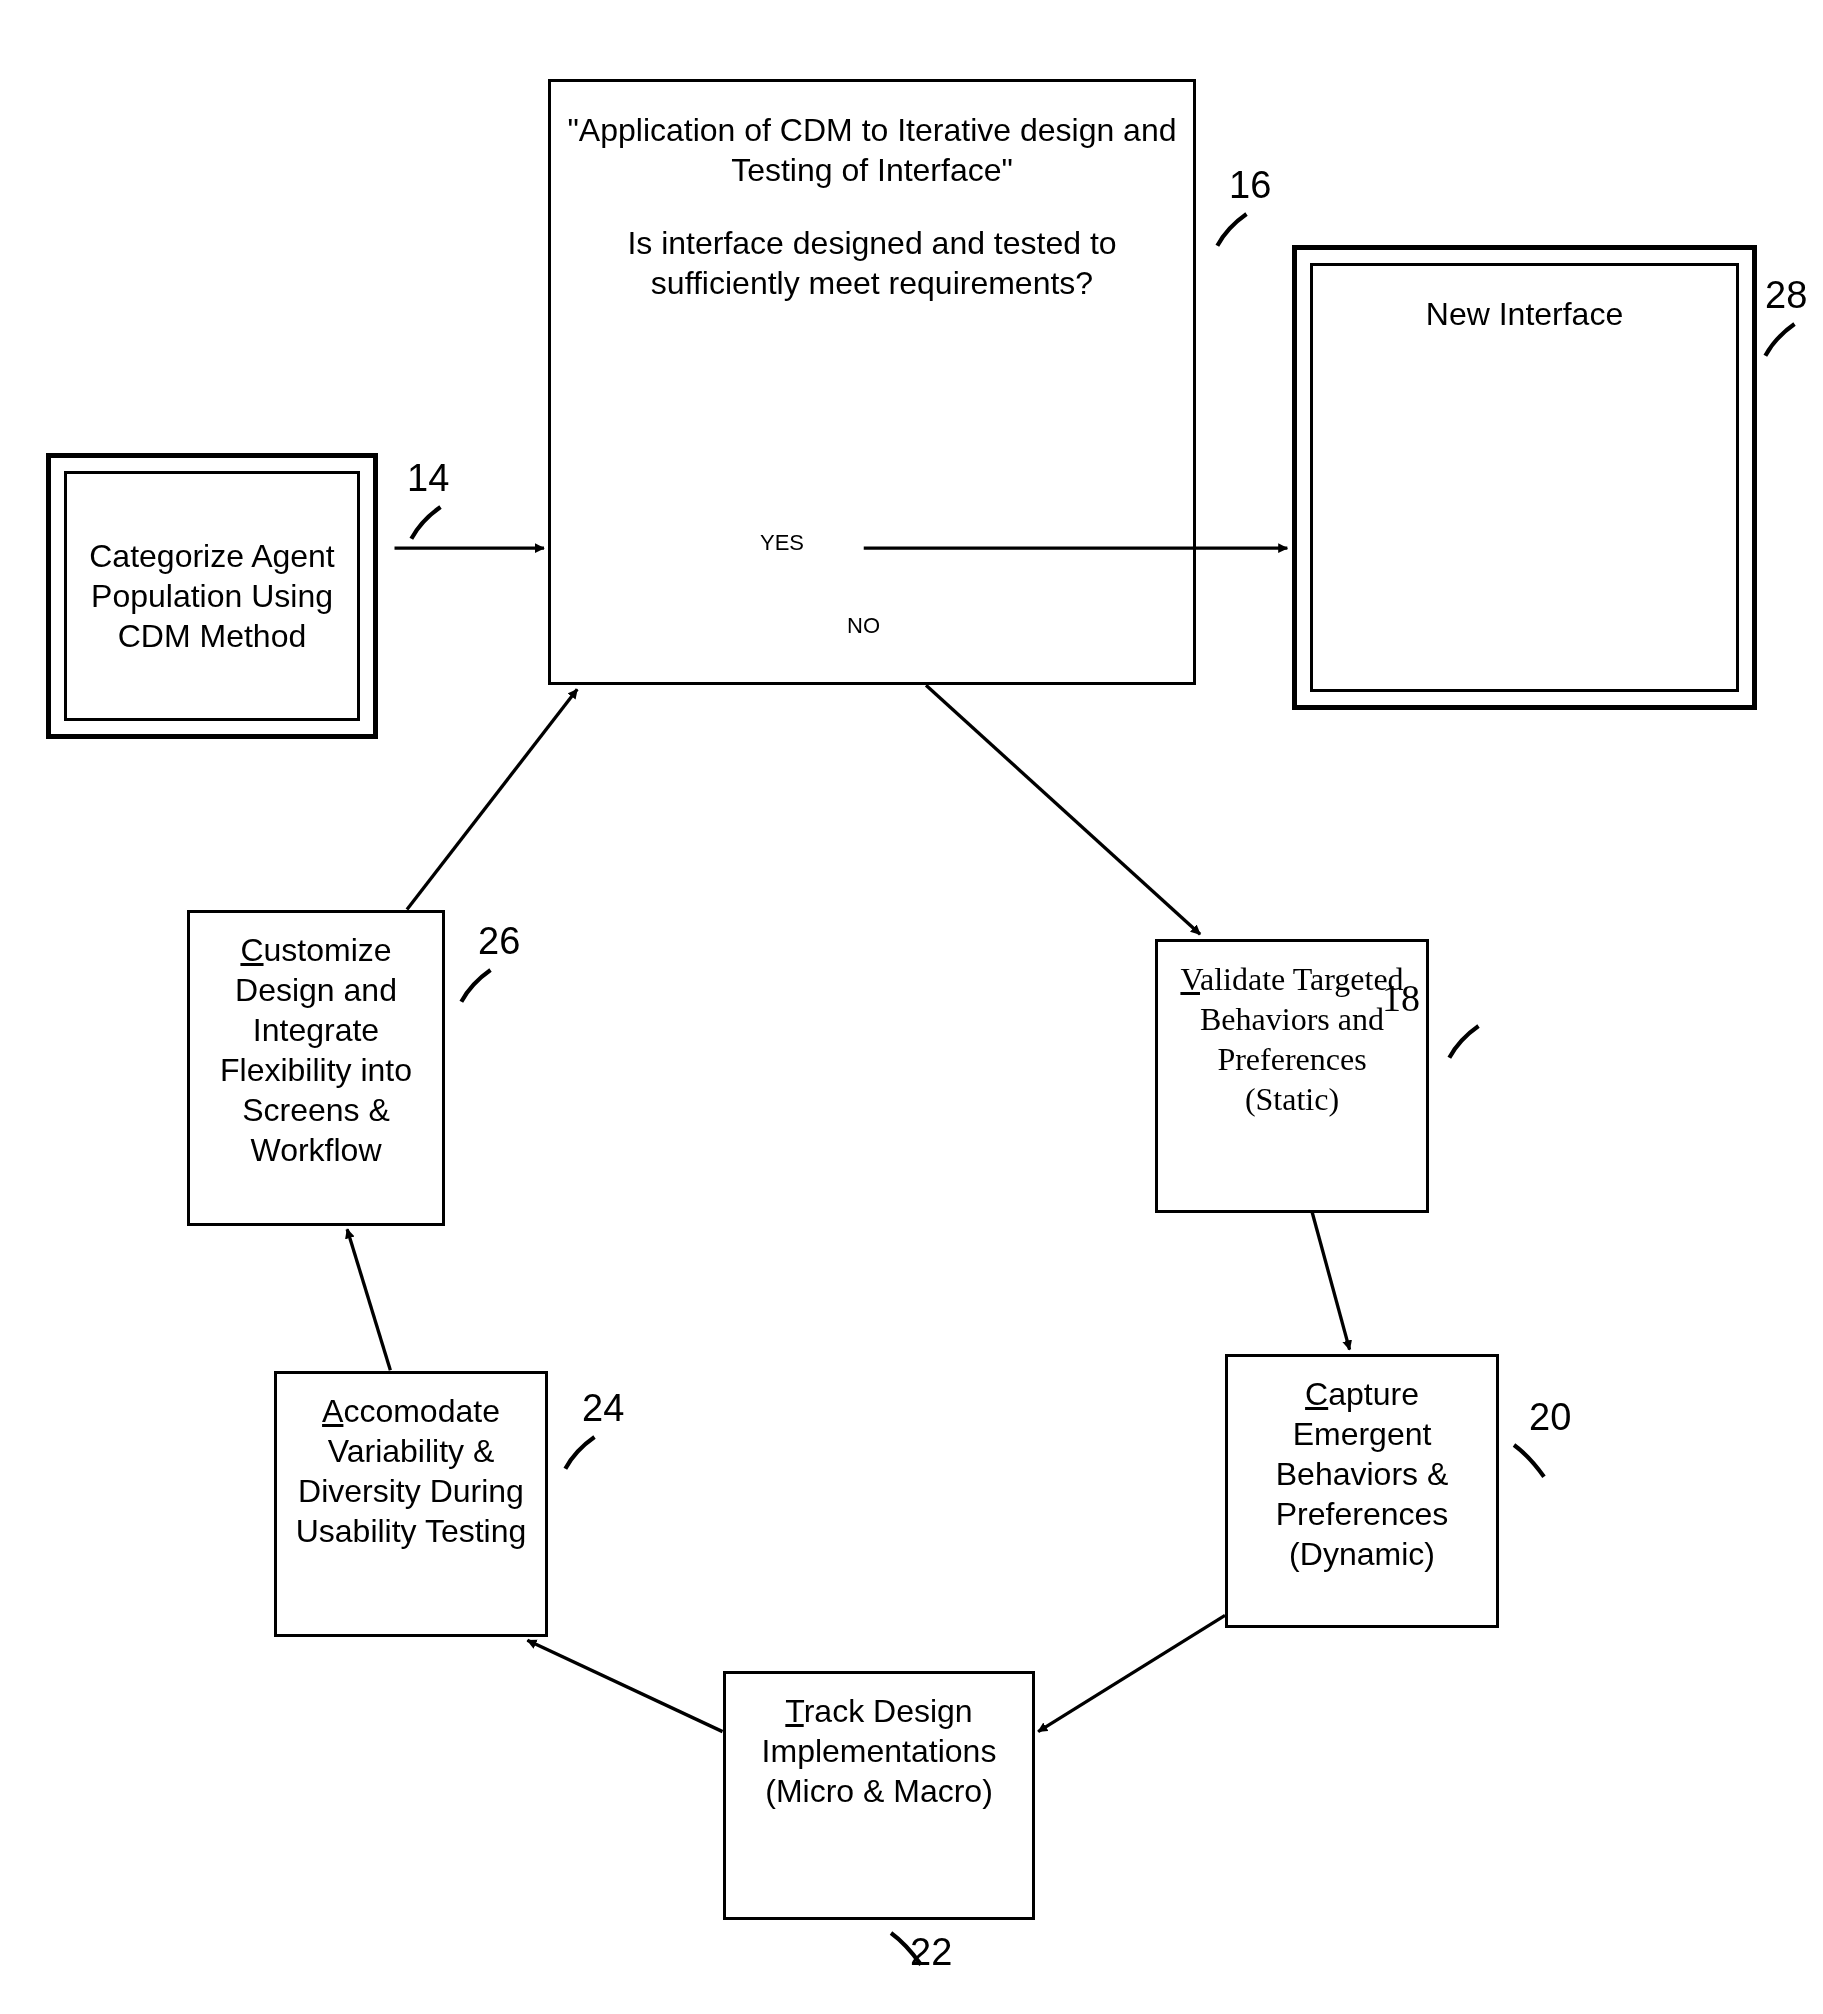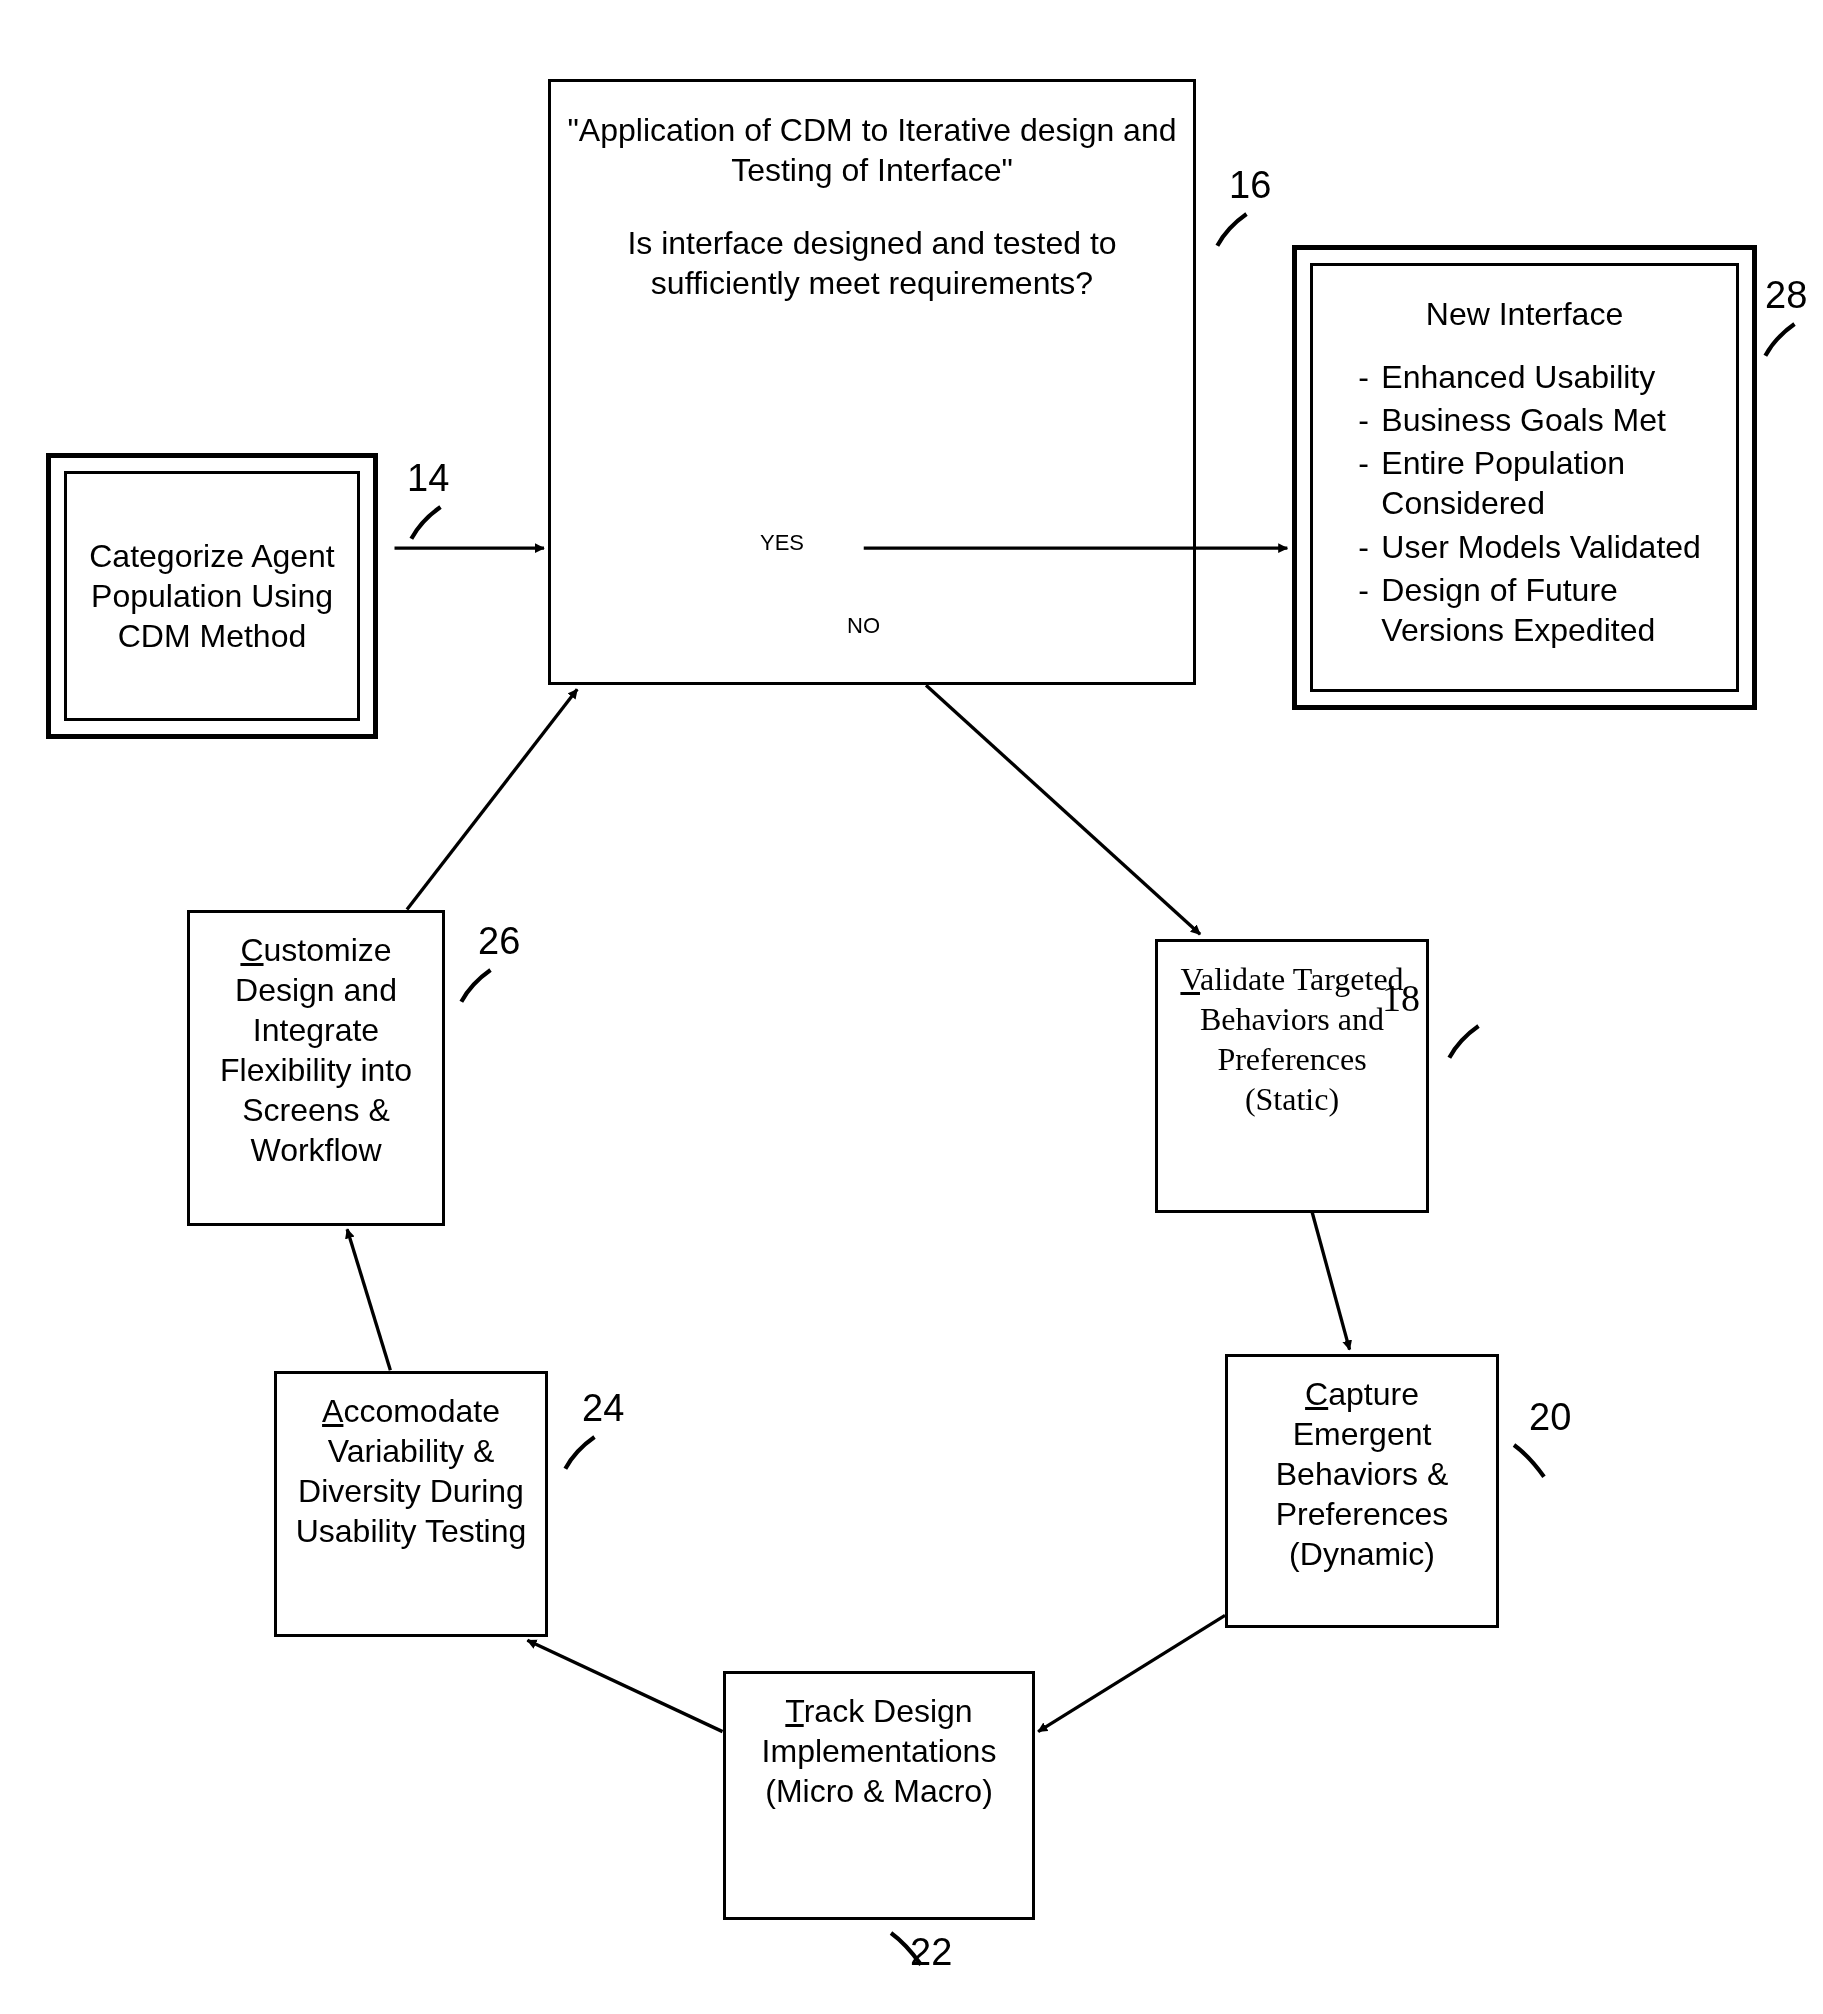--- a/index.html
+++ b/index.html
@@ -120,27 +120,20 @@
   <div class="yn" style="left:760px; top:530px;">YES</div>
   <div class="yn" style="left:847px; top:613px;">NO</div>
   <div class="ref" style="left:1229px; top:164px;">16</div>
   <svg class="tick" style="left:1209px; top:204px;" viewBox="0 0 60 60">
     <path d="M10 50 Q22 28 45 12" stroke="#000" stroke-width="5" fill="none"></path>
   </svg>
 
   <div class="box double" style="left:1292px; top:245px; width:465px; height:465px;">
     <div class="inner left" style="padding:28px 25px;">
       <div class="new-int-title">New Interface</div>
-      <ul class="clean">
-        <li>Enhanced Usability</li>
-        <li>Business Goals Met</li>
-        <li>Entire Population Considered</li>
-        <li>User Models Validated</li>
-        <li>Design of Future Versions Expedited</li>
-      </ul>
     </div>
   </div>
   <div class="ref" style="left:1765px; top:274px;">28</div>
   <svg class="tick" style="left:1757px; top:314px;" viewBox="0 0 60 60">
     <path d="M10 50 Q22 28 45 12" stroke="#000" stroke-width="5" fill="none"></path>
   </svg>
 
   <div class="box" style="left:1155px; top:939px; width:274px; height:274px;font-family:Liberation Serif, serif;">
     <span><span class="u">V</span><span>alidate Targeted Behaviors and Preferences (Static)</span></span>
   </div>

